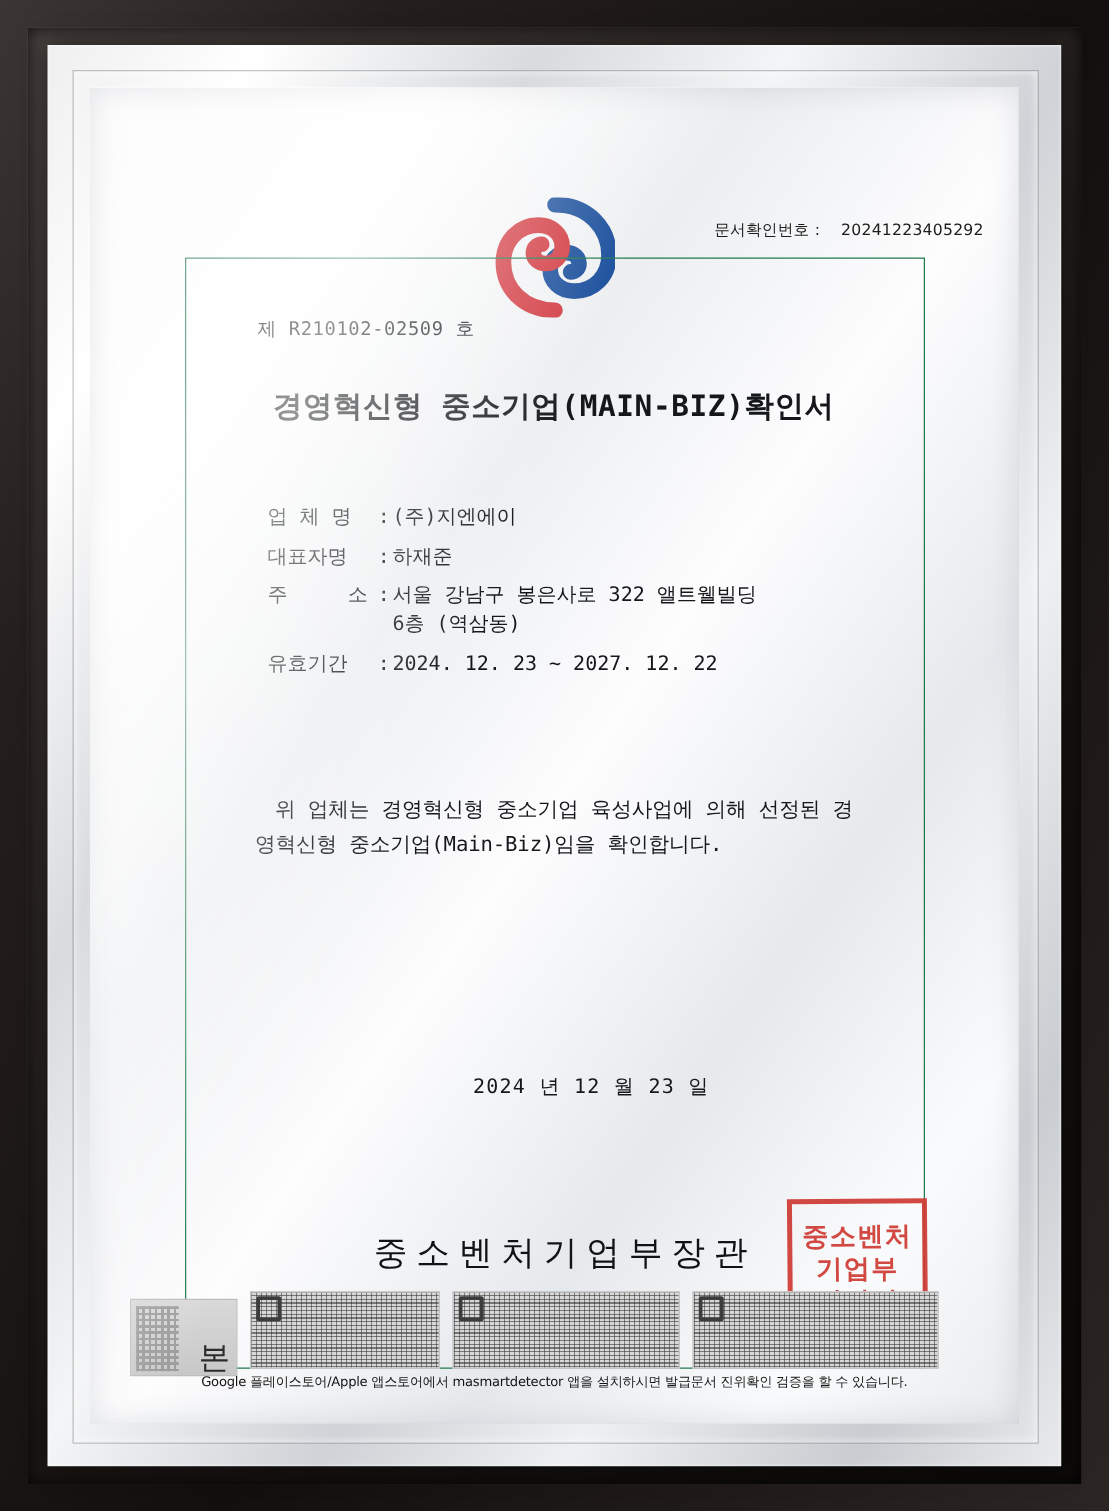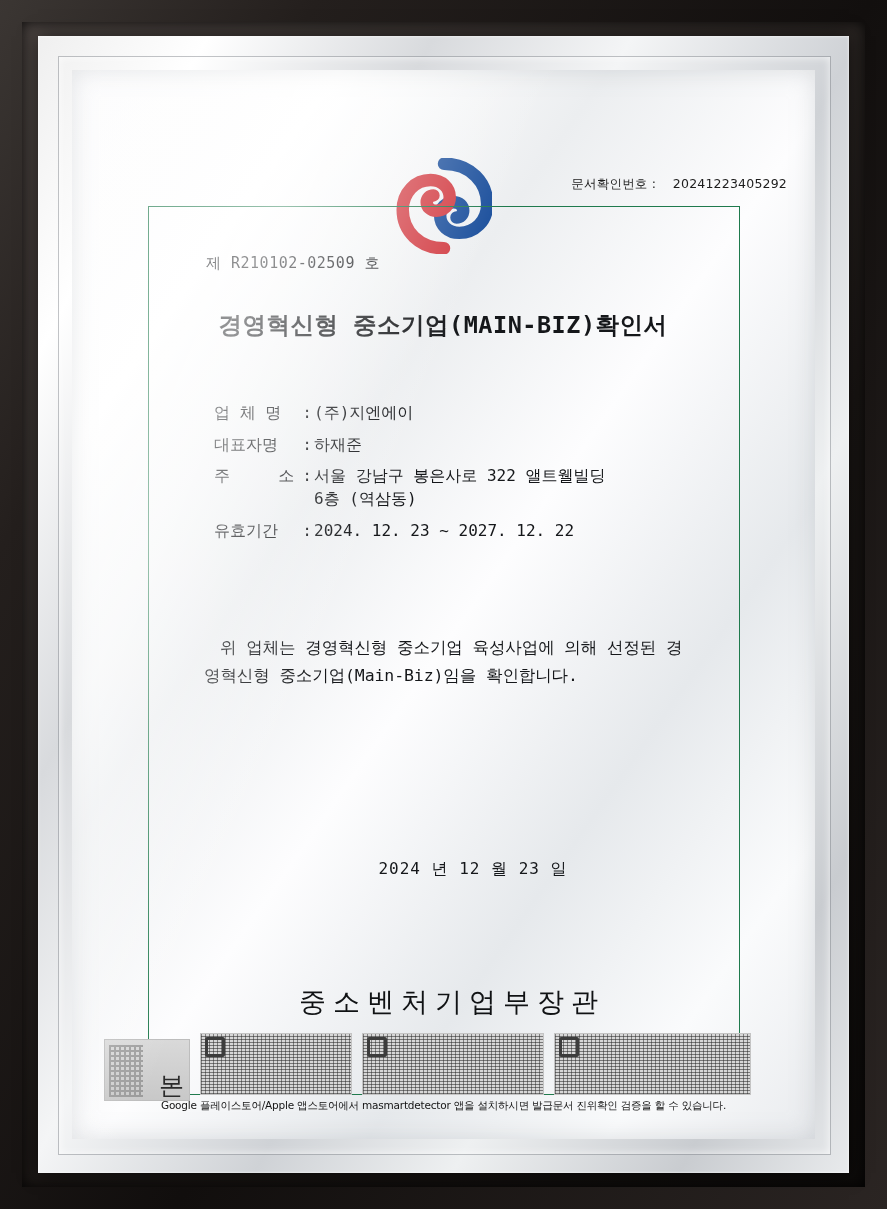--- a/index.html
+++ b/index.html
@@ -366,20 +366,25 @@
           <span class="field-value">2024. 12. 23 ~ 2027. 12. 22</span>
         </div>
       </div>
 
       <div class="body-para">위 업체는 경영혁신형 중소기업 육성사업에 의해 선정된 경영혁신형 중소기업(Main-Biz)임을 확인합니다.</div>
 
       <div class="date-line">2024 년  12 월  23 일</div>
 
       <div class="issuer">중소벤처기업부장관</div>
 
+      <div class="seal">
+        <div class="seal-line">중소벤처</div>
+        <div class="seal-line">기업부</div>
+        <div class="seal-line">장관인</div>
+      </div>
 
     </div>
 
     <div class="barcode-area">
       <div class="bon-box">
         <div class="bon-grid"></div>
         <div class="bon-text">본</div>
       </div>
       <div class="qr-block qr1">
         <div class="qr-corner"></div>

